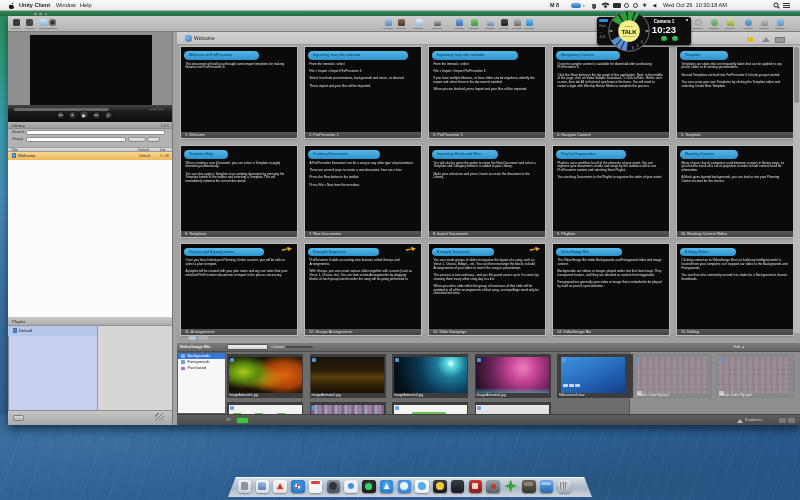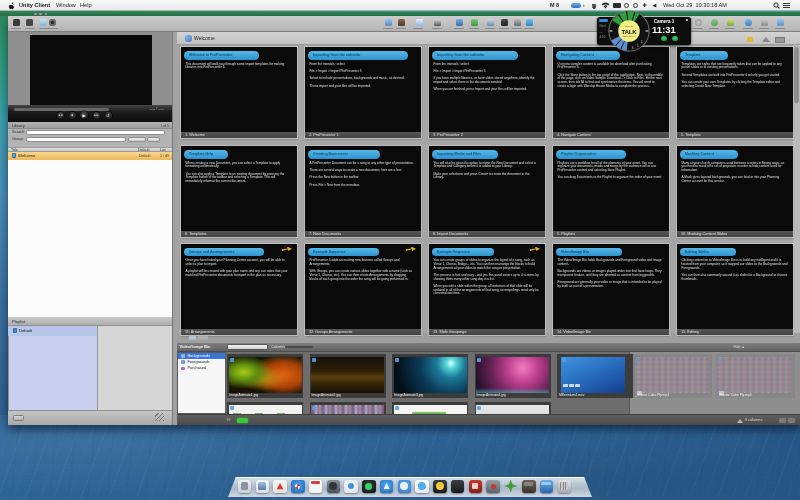--- a/index.html
+++ b/index.html
@@ -466,21 +466,21 @@
 <div id="greens"></div>
 <div class="tl" style="left:34px;"></div>
     <div class="tl" style="left:39.3px;"></div>
     <div class="tl" style="left:44.6px;"></div>
 <div id="cw">
   <div id="cwchip"></div>
   <span class="cwt" style="top:7px;">Next</span>
   <span class="cwt" style="top:12.5px;">—</span>
   <span class="cwt" style="top:17.5px;">4:05</span>
   <div id="cam">Camera 1</div>
-  <div id="cwtime">11:31</div>
+  <div id="cwtime">10:23</div>
   <div class="gbtn" style="right:24.5px;"></div>
   <div class="gbtn" style="right:13.5px;"></div>
   <div class="abs" style="right:3px;top:2px;width:1.6px;height:1.6px;border-radius:50%;background:#ccc;"></div>
 </div>
 <svg class="abs" style="left:607.5px;top:9.5px;" width="42" height="42" viewBox="0 0 42 42">
   <circle cx="21" cy="21" r="20.2" fill="#111" stroke="#999" stroke-width="0.7"></circle>
   <g fill="#2f9e3f">
     <path d="M21 21 L4.2 10.5 A19.8 19.8 0 0 1 10.0 4.9 Z"></path>
     <path d="M21 21 L11.2 4.1 A19.8 19.8 0 0 1 18.0 1.4 Z"></path>
     <path d="M21 21 L19.3 1.2 A19.8 19.8 0 0 1 26.3 1.6 Z"></path>

